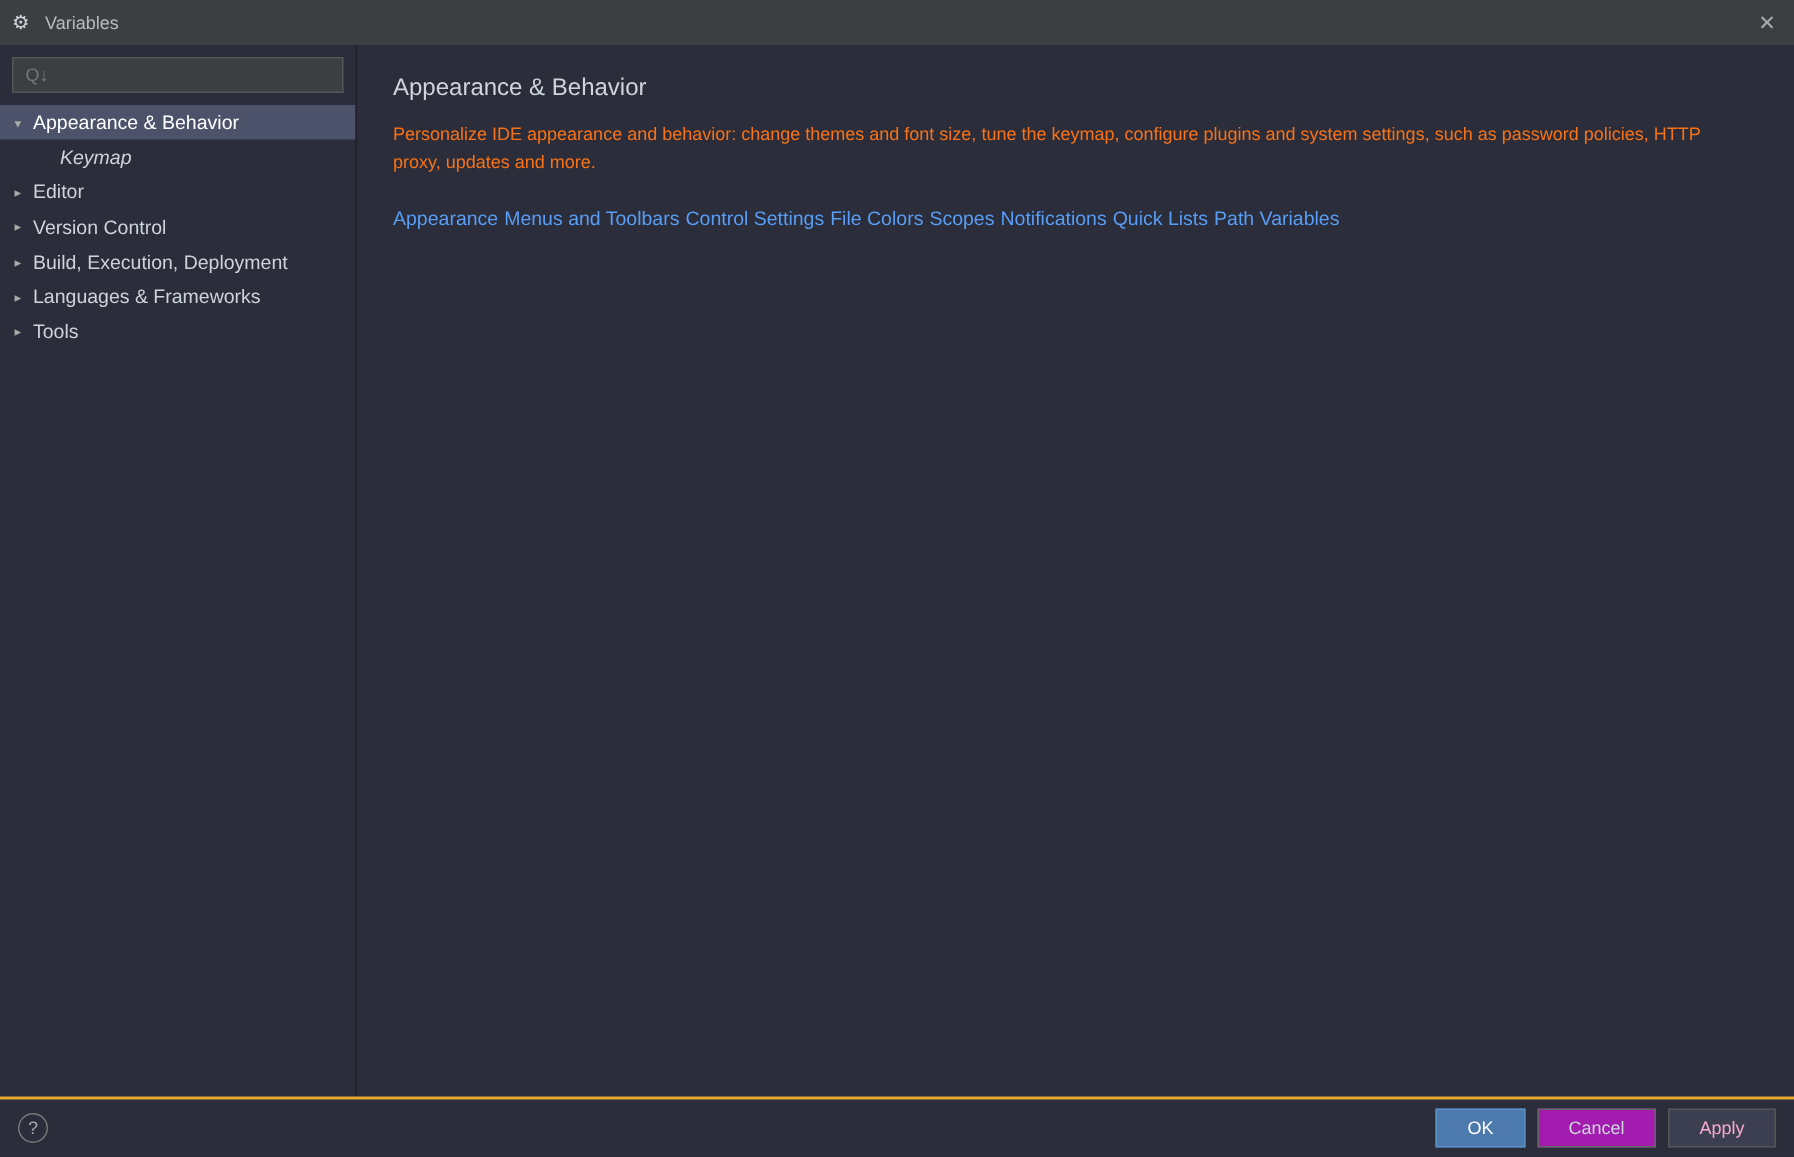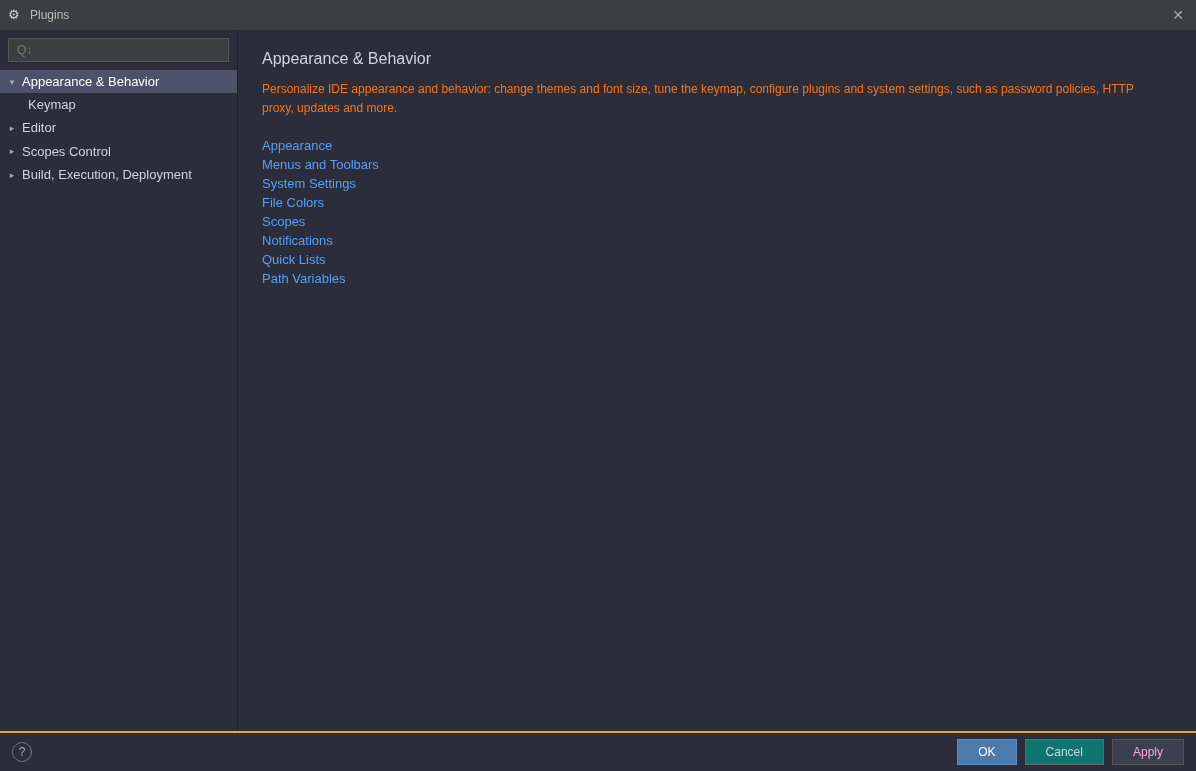--- a/index.html
+++ b/index.html
@@ -144,21 +144,22 @@
       height: 16px;
       display: flex;
       align-items: center;
       justify-content: center;
       color: #888;
       font-size: 10px;
       opacity: 0;
     }
 
     .sub-item {
-      padding-left: 28px;
+      padding-left: 40px;
+      font-style: italic;
     }
 
     .content-area {
       flex: 1;
       background: #2b2d3a;
       padding: 20px 24px;
       overflow-y: auto;
     }
 
     .content-title {
@@ -171,21 +172,21 @@
     .content-description {
       color: #f97316;
       font-size: 12px;
       line-height: 1.6;
       margin-bottom: 20px;
       max-width: 900px;
     }
 
     .content-links {
       display: flex;
-      flex-direction: column;
+      flex-direction: row;
       gap: 4px;
     }
 
     .content-link {
       color: #589df6;
       font-size: 13px;
       cursor: pointer;
       text-decoration: none;
       width: fit-content;
     }
@@ -227,21 +228,21 @@
       outline: none;
     }
 
     .btn-ok {
       background: #4c7aad;
       color: #ffffff;
       border: 1px solid #5a8fc4;
     }
 
     .btn-cancel {
-      background: #0f766e;
+      background: #a21caf;
       color: #cdd4dc;
       border: 1px solid #666;
     }
 
     .btn-apply {
       background: #3c3f4f;
       color: #f9a8d4;
       border: 1px solid #555;
     }
 
@@ -258,21 +259,21 @@
     }
   </style>
 </head>
 <body>
 
 <div class="window">
 
   <div class="title-bar">
     <div class="title-bar-left">
       <span class="title-bar-icon">⚙</span>
-      <span class="title-bar-title">Plugins</span>
+      <span class="title-bar-title">Variables</span>
     </div>
     <div class="title-bar-close">✕</div>
   </div>
 
   <div class="main-content">
 
     <div class="sidebar">
       <div class="search-container">
         <input class="search-input" type="text" placeholder="Q↓" style="">
       </div>
@@ -288,42 +289,50 @@
         </div>
 
         <div class="sidebar-item has-arrow">
           <span class="arrow collapsed"></span>
           <span class="sidebar-item-label">Editor</span>
         </div>
 
 
         <div class="sidebar-item has-arrow">
           <span class="arrow collapsed"></span>
-          <span class="sidebar-item-label">Scopes Control</span>
+          <span class="sidebar-item-label">Version Control</span>
           <span class="sidebar-action-icon">⚙</span>
         </div>
 
         <div class="sidebar-item has-arrow">
           <span class="arrow collapsed"></span>
           <span class="sidebar-item-label">Build, Execution, Deployment</span>
         </div>
 
-
+        <div class="sidebar-item has-arrow">
+          <span class="arrow collapsed"></span>
+          <span class="sidebar-item-label">Languages &amp; Frameworks</span>
+        </div>
+
+        <div class="sidebar-item has-arrow">
+          <span class="arrow collapsed"></span>
+          <span class="sidebar-item-label">Tools</span>
+        </div>
 
 
       </div>
     </div>
 
     <div class="content-area">
       <h2 class="content-title">Appearance &amp; Behavior</h2>
       <p class="content-description">Personalize IDE appearance and behavior: change themes and font size, tune the keymap, configure plugins and system settings, such as password policies, HTTP proxy, updates and more.</p>
       <div class="content-links">
         <a class="content-link">Appearance</a>
         <a class="content-link">Menus and Toolbars</a>
-        <a class="content-link">System Settings</a>
+        <a class="content-link">Control Settings</a>
         <a class="content-link">File Colors</a>
         <a class="content-link">Scopes</a>
         <a class="content-link">Notifications</a>
         <a class="content-link">Quick Lists</a>
         <a class="content-link">Path Variables</a>
       </div>
     </div>
   </div>
 
   <div class="bottom-bar">

